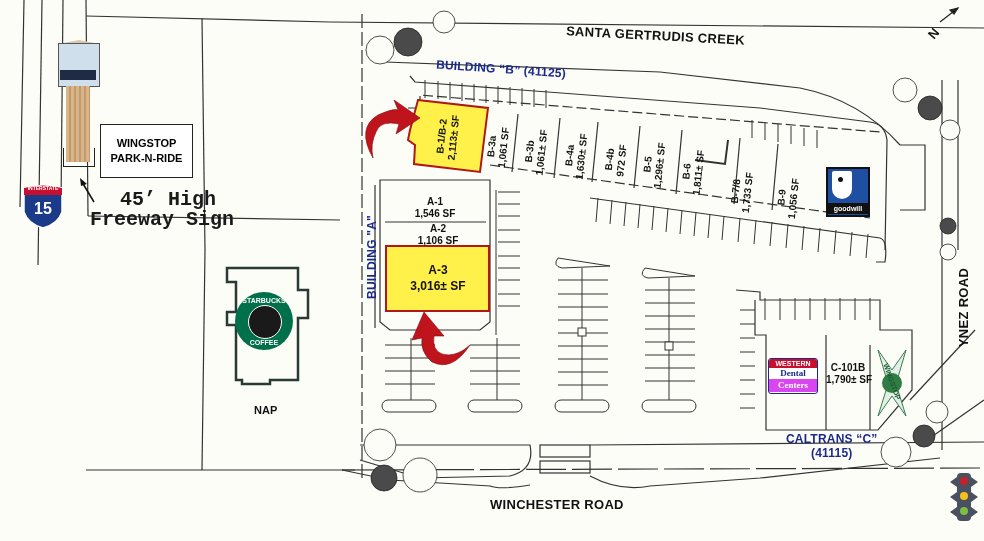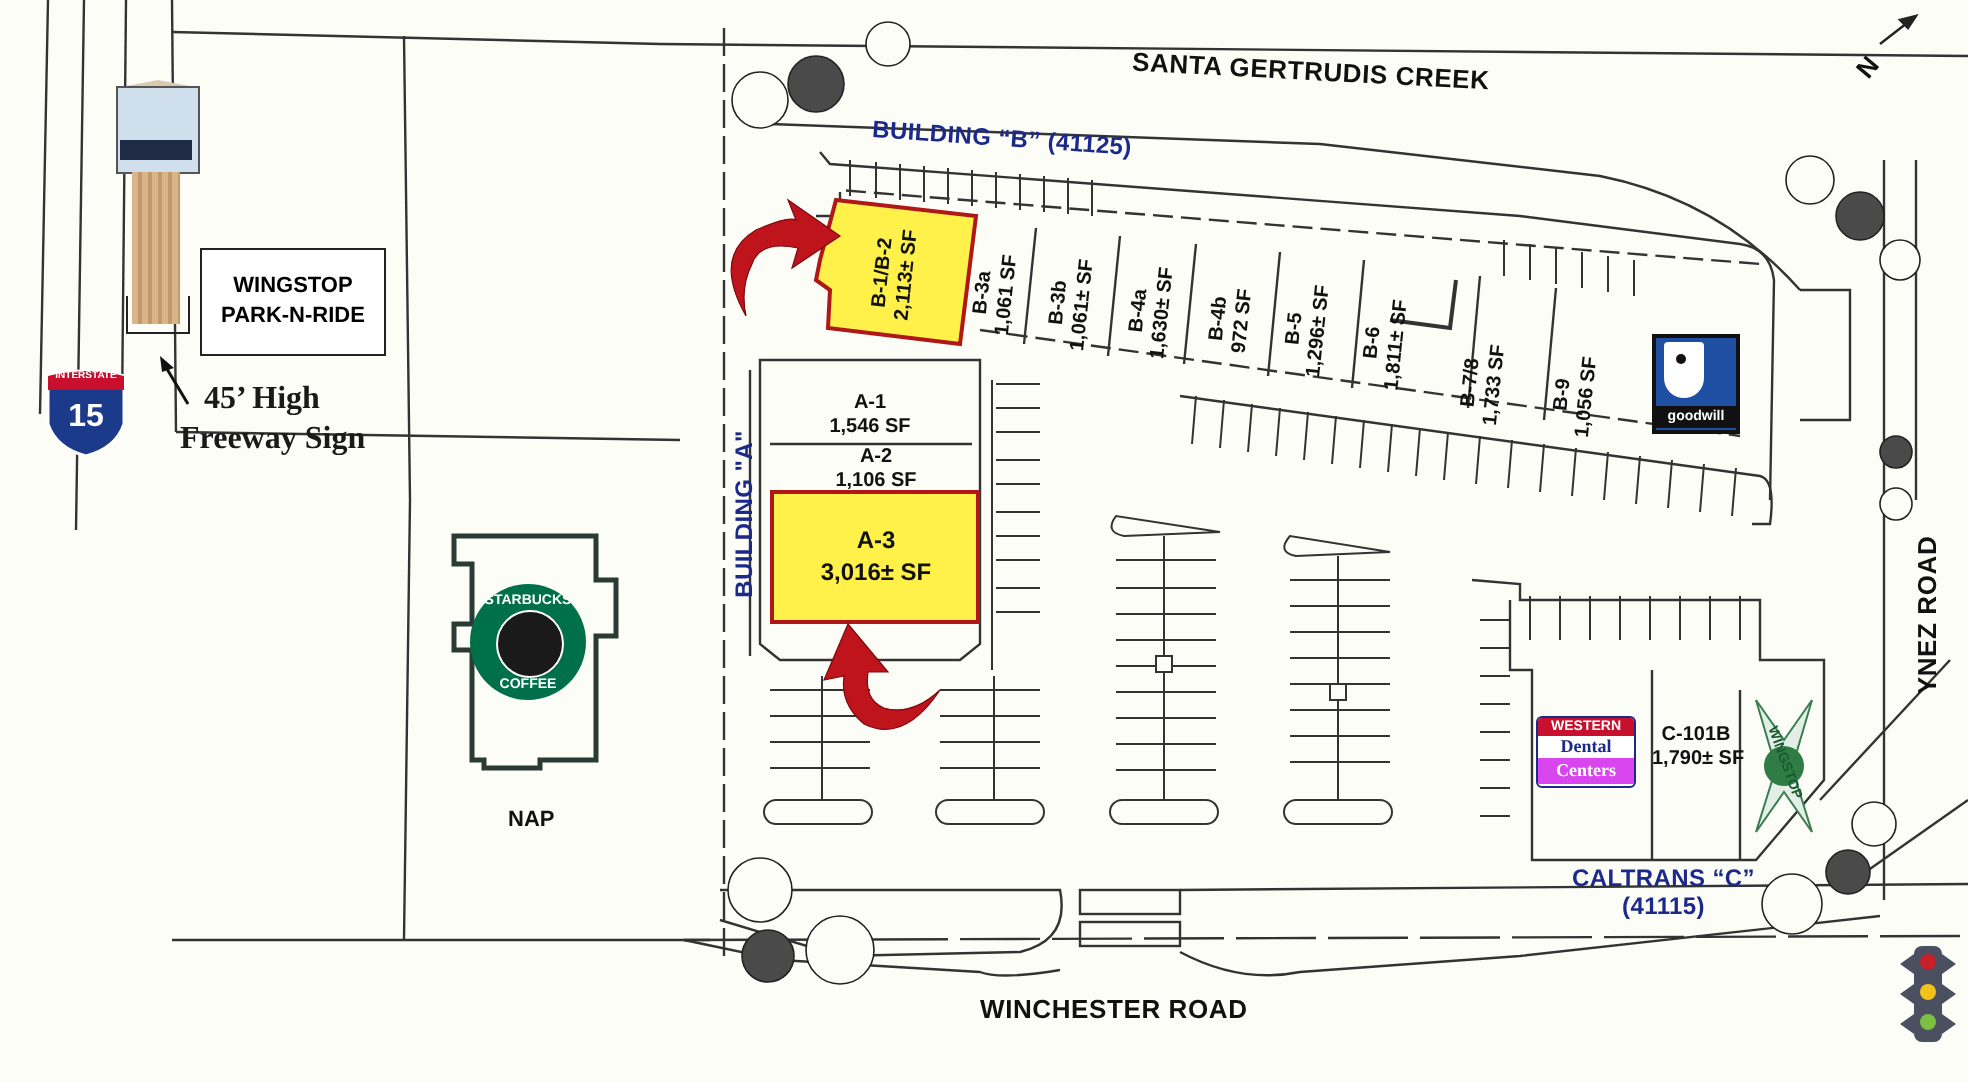--- a/index.html
+++ b/index.html
@@ -1,20 +1,20 @@
 <!DOCTYPE html>
 <html><head>
 <meta charset="utf-8">
 <style>
   html, body { margin: 0; padding: 0; background: #fdfdf8; }
   body { width: 984px; height: 541px; overflow: hidden; position: relative; font-family: "Liberation Sans", sans-serif; }
   #plan { position: absolute; left: 0; top: 0; width: 984px; height: 541px; }
   .lbl { position: absolute; white-space: nowrap; color: #111; font-family: "Liberation Sans", sans-serif; }
   .callout { font-family: "DejaVu Sans", sans-serif; font-size: 18px; font-weight: bold; color: #1a1a1a; line-height: 22px; text-align: center; }
-  .callout-sm { font-family: Liberation Serif, serif; font-size: 16px; font-weight: bold; color: #1a1a1a; line-height: 20px; }
+  .callout-sm { font-family: Liberation Mono, monospace; font-size: 20px; font-weight: bold; color: #1a1a1a; line-height: 20px; text-align: center; }
   .road { font-size: 13px; font-weight: bold; letter-spacing: 0.3px; }
   .bldg { font-size: 12px; font-weight: bold; color: #1b2a8a; letter-spacing: 0.2px; }
   .suite { font-size: 10px; font-weight: bold; text-align: center; line-height: 12px; }
   .suite-lg { font-size: 12px; font-weight: bold; text-align: center; line-height: 16px; }
   .caltrans { position: absolute; left: 100px; top: 124px; width: 91px; height: 52px; border: 1.5px solid #222; background: #fff; display: flex; flex-direction: column; align-items: center; justify-content: center; font-size: 11px; font-weight: bold; line-height: 15px; }
   .i15 { position: absolute; left: 22px; top: 184px; width: 42px; height: 44px; }
   .logo { position: absolute; }
   .goodwill { left: 826px; top: 167px; width: 40px; height: 46px; background: #1f4fa3; border: 2px solid #111; }
   .goodwill .g { position: absolute; left: 4px; top: 2px; width: 20px; height: 28px; background: #fff; border-radius: 2px 2px 10px 10px; }
   .goodwill .g::after { content: ""; position: absolute; left: 6px; top: 6px; width: 5px; height: 5px; border-radius: 50%; background: #111; }

